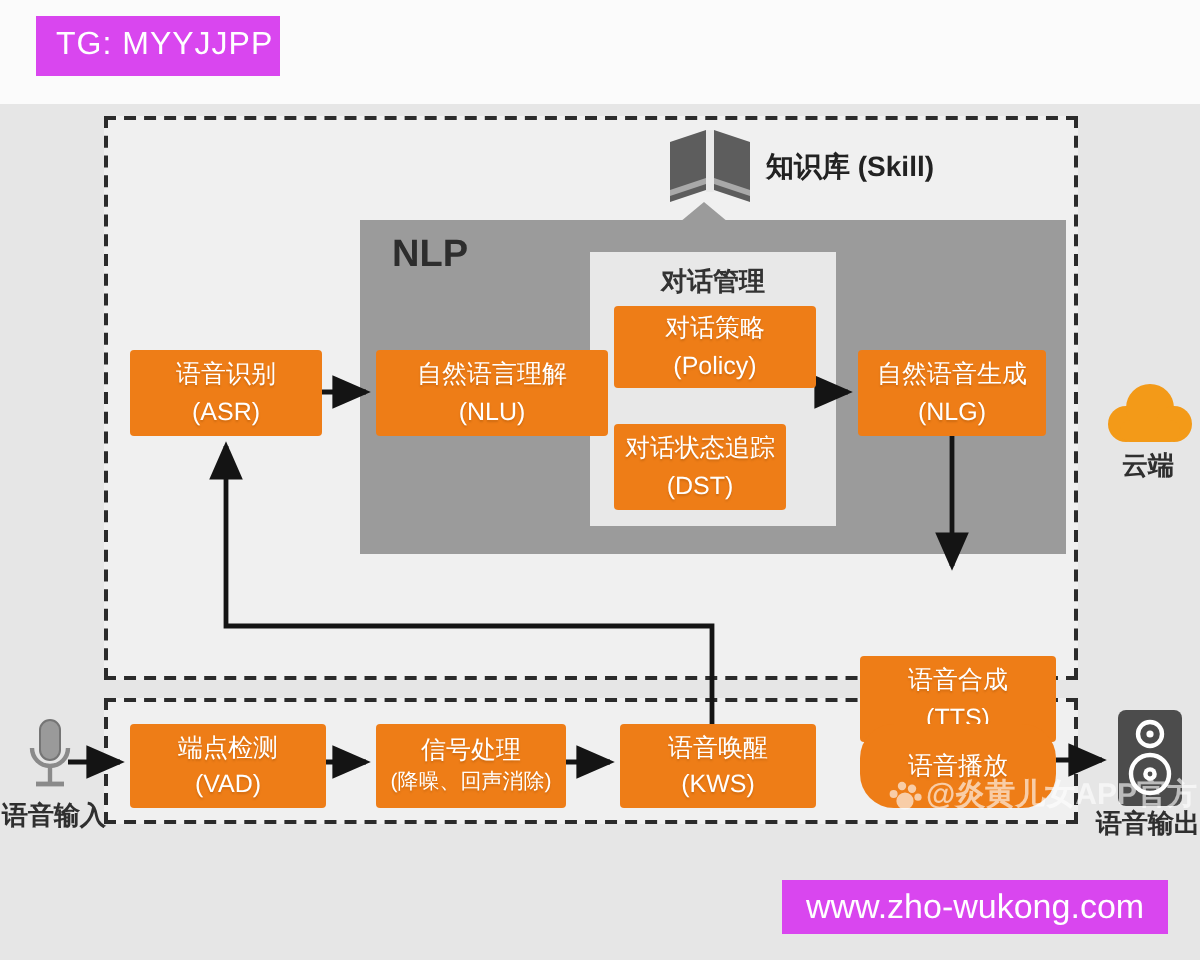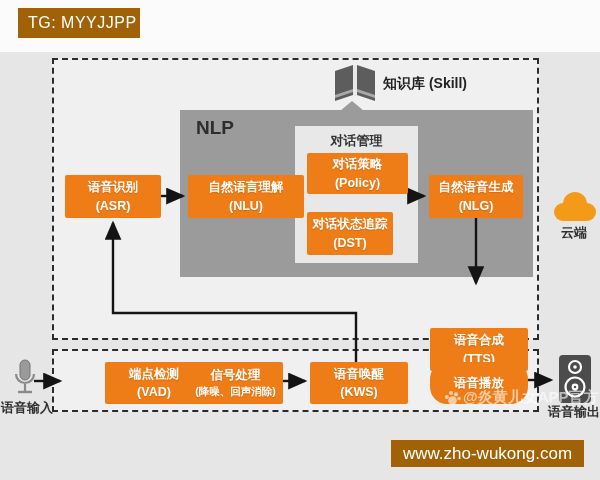--- a/index.html
+++ b/index.html
@@ -1,43 +1,43 @@
 <!DOCTYPE html>
 <html><head>
 <meta charset="utf-8">
 <style>
   html,body{margin:0;padding:0;}
   body{font-family:"Liberation Sans","DejaVu Sans",sans-serif;background:#fff;}
   #stage{position:relative;width:600px;height:480px;background:#fbfbfb;overflow:hidden;}
 
   .figure-bg{position:absolute;left:0;top:52px;width:600px;height:428px;background:#e6e6e6;}
 
-  .badge{position:absolute;background:#a16207;color:#fff;}
+  .badge{position:absolute;background:#d946ef;color:#fff;}
   .tg-badge{left:18px;top:8px;width:122px;height:30px;font-size:16px;line-height:30px;padding-left:10px;box-sizing:border-box;letter-spacing:.5px;}
   .website-badge{left:391px;top:440px;width:193px;height:27px;font-size:17px;line-height:27px;text-align:center;}
 
   .dashed{position:absolute;border:2px dashed #2b2b2b;background:#f0f0f0;box-sizing:border-box;}
   .dashed-top{left:52px;top:58px;width:487px;height:282px;}
   .dashed-bottom{left:52px;top:349px;width:487px;height:63px;}
 
   .nlp-box{position:absolute;left:180px;top:110px;width:353px;height:167px;background:#9b9b9b;}
   .nlp-notch{position:absolute;left:340px;top:101px;width:0;height:0;border-left:12px solid transparent;border-right:12px solid transparent;border-bottom:10px solid #9b9b9b;}
   .nlp-title{position:absolute;left:196px;top:117px;font-size:19px;font-weight:bold;color:#2d2d2d;}
 
   .dialog-box{position:absolute;left:295px;top:126px;width:123px;height:137px;background:#e8e8e8;}
   .dialog-title{position:absolute;left:295px;top:132px;width:123px;text-align:center;font-size:13px;font-weight:bold;color:#333;}
 
-  .obox{position:absolute;background:#ee7d17;color:#fff;font-weight:bold;font-size:12.5px;line-height:1.45;display:flex;flex-direction:column;justify-content:center;align-items:center;text-align:center;border-radius:2px;text-shadow:0 1px 1px rgba(120,60,0,.25);}
+  .obox{position:absolute;background:#ee7d17;color:#fff;font-weight:normal;font-size:12.5px;line-height:1.45;display:flex;flex-direction:column;justify-content:center;align-items:center;text-align:center;border-radius:2px;text-shadow:0 1px 1px rgba(120,60,0,.25);}
   .b-asr{left:65px;top:175px;width:96px;height:43px;text-align:center;}
   .b-nlu{left:188px;top:175px;width:116px;height:43px;}
   .b-policy{left:307px;top:153px;width:101px;height:41px;}
   .b-dst{left:307px;top:212px;width:86px;height:43px;}
   .b-nlg{left:429px;top:175px;width:94px;height:43px;}
   .b-tts{left:430px;top:288px;width:98px;height:43px;margin-top:40px;}
-  .b-vad{left:65px;top:362px;width:98px;height:42px;margin-left:40px;}
+  .b-vad{left:65px;top:362px;width:98px;height:42px;}
   .b-signal{left:188px;top:362px;width:95px;height:42px;}
   .b-signal .l2{font-size:10.5px;}
   .b-kws{left:310px;top:362px;width:98px;height:42px;}
   .b-play{left:430px;top:362px;width:98px;height:42px;border-radius:17px;}
 
   .icon{position:absolute;}
   .mic-icon{left:12px;top:359px;}
   .speaker-icon{left:557px;top:354px;}
   .cloud-icon{left:550px;top:190px;}
   .book-icon{left:333px;top:64px;}

